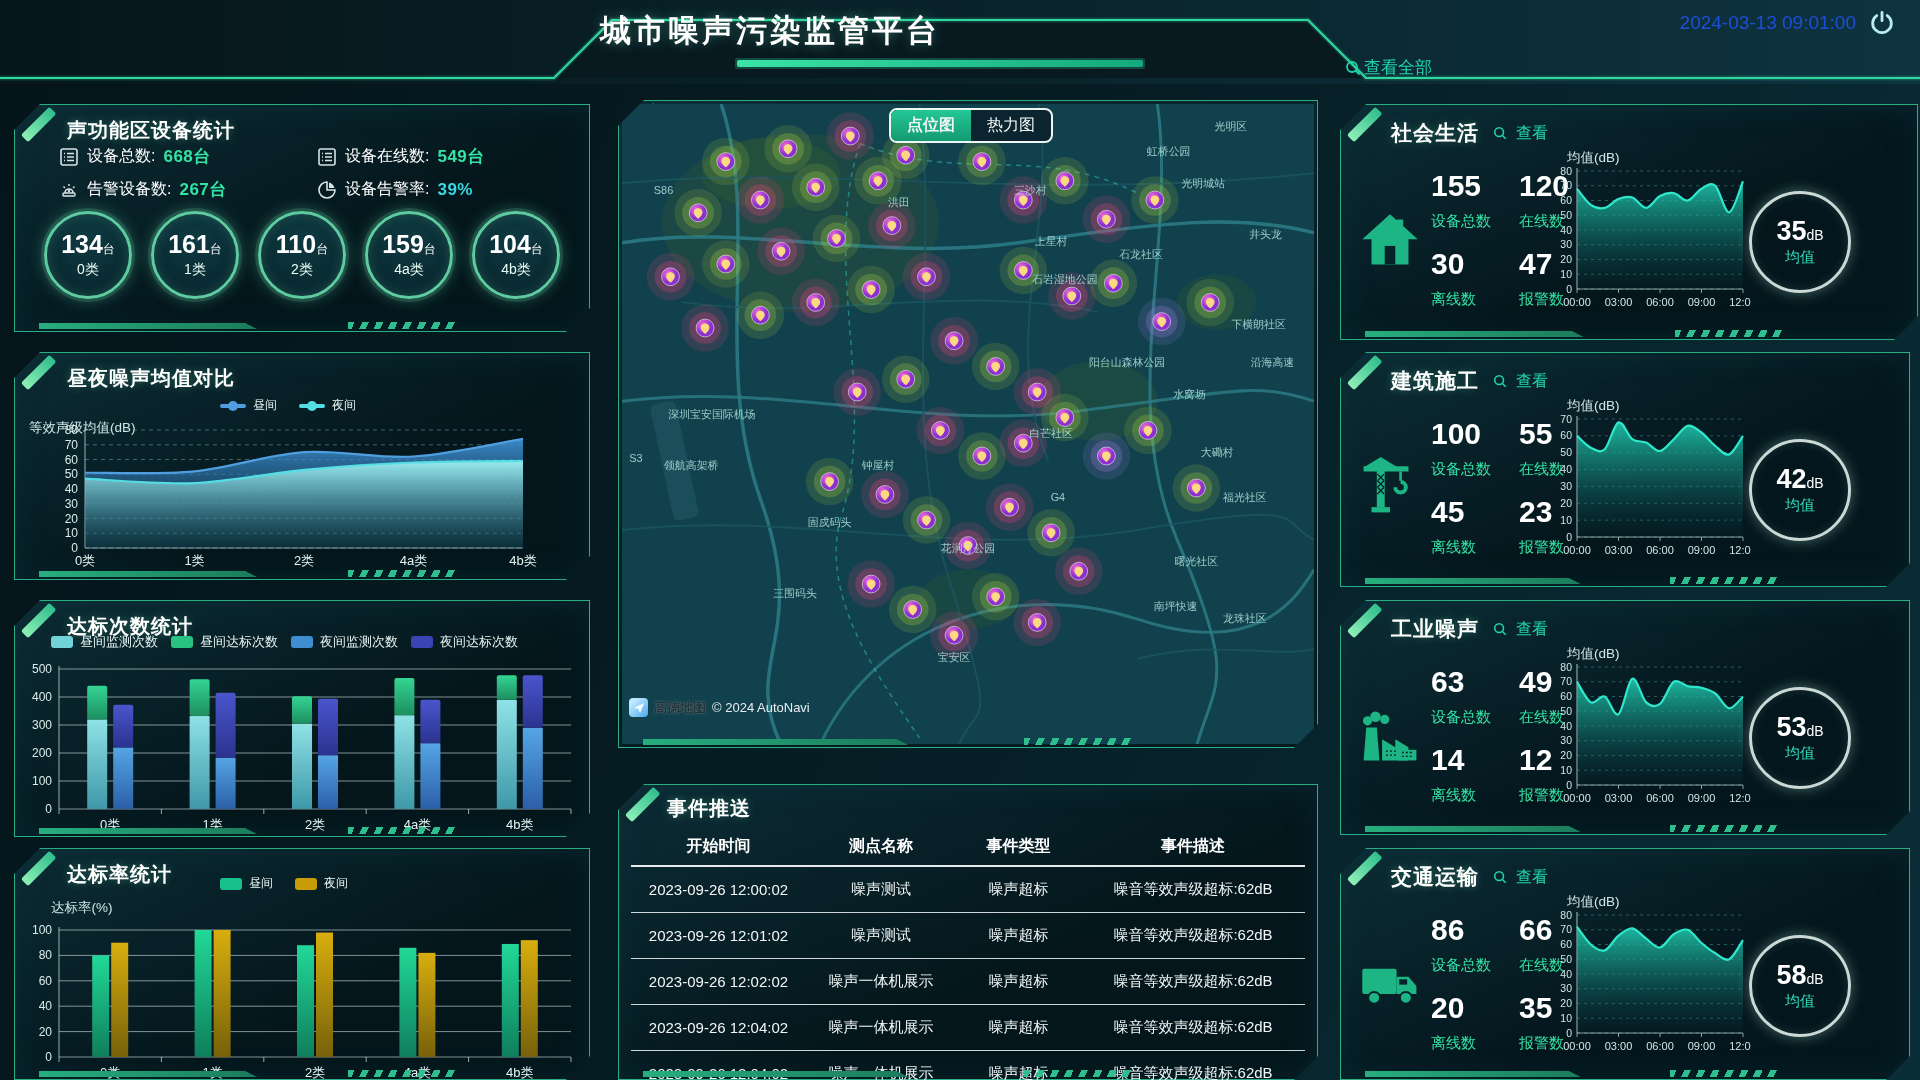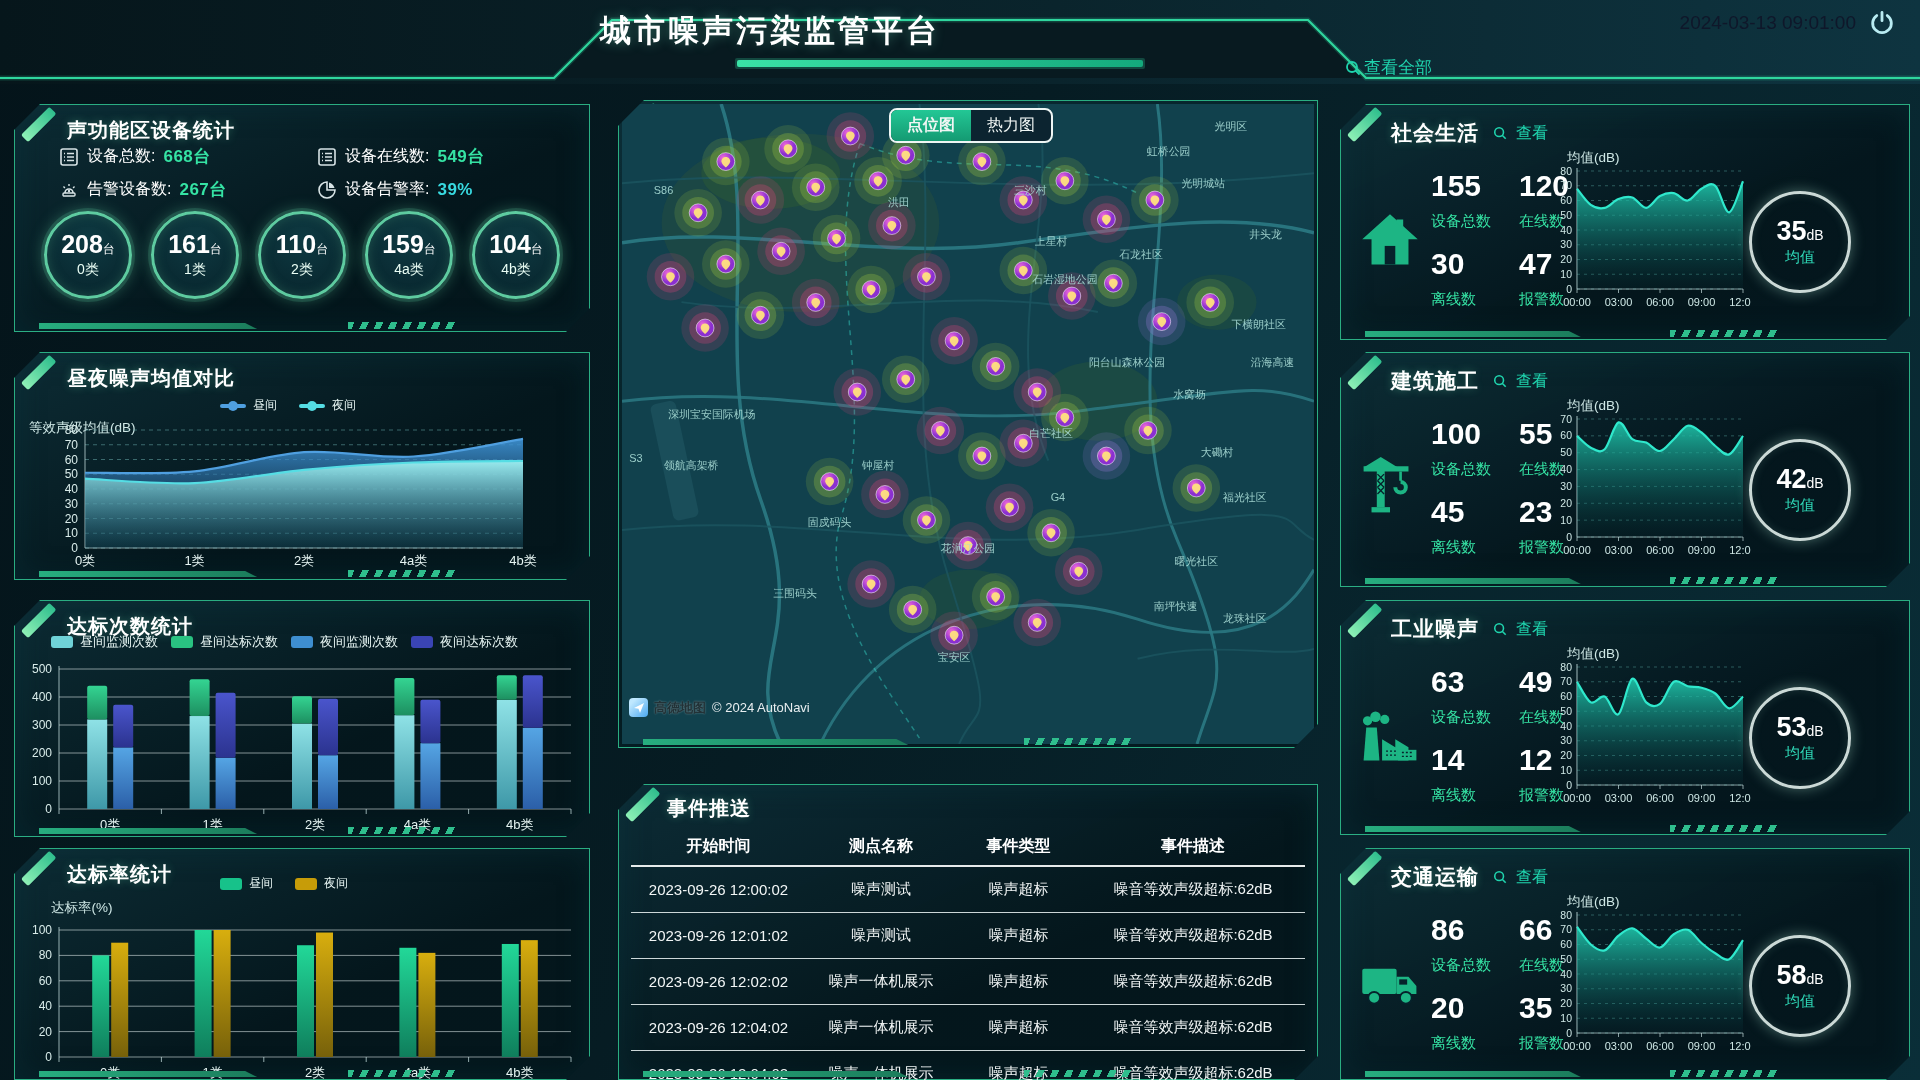--- a/index.html
+++ b/index.html
@@ -2,21 +2,21 @@
 <html><head>
 <meta charset="utf-8">
 <style>
   html,body{margin:0;padding:0;width:1920px;height:1080px;overflow:hidden;
     background:linear-gradient(115deg,#04141a 0%,#061c23 45%,#0a2e38 100%);
     font-family:"Liberation Sans","DejaVu Sans",sans-serif;color:#fff;}
   
   #header-svg{position:absolute;left:0;top:0;z-index:1;}
   #page-title{position:absolute;left:0;top:10px;width:1540px;text-align:center;
     font-size:31px;font-weight:bold;letter-spacing:3px;z-index:2;text-shadow:0 0 12px rgba(120,255,210,.35);}
-  #hdr-datetime{position:absolute;right:64px;top:12px;font-size:19px;color:#0f172a;z-index:2;}
+  #hdr-datetime{position:absolute;right:64px;top:12px;font-size:19px;color:#1d4ed8;z-index:2;}
   #power-btn{position:absolute;right:24px;top:9px;width:28px;height:28px;z-index:2;cursor:pointer;}
   #view-all{position:absolute;left:1345px;top:56px;font-size:17px;color:#1fd3ad;z-index:2;cursor:pointer;display:flex;align-items:center;gap:3px;}
   
   .panel{position:absolute;background:linear-gradient(155deg,rgba(13,45,54,.95),rgba(4,22,28,.97) 60%);
     border:1px solid rgba(47,190,141,.9);
     box-shadow:0 0 12px rgba(31,150,110,.28), inset 0 0 30px rgba(10,60,70,.35);
     clip-path:polygon(26px 0,100% 0,100% calc(100% - 24px),calc(100% - 24px) 100%,0 100%,0 26px);}
   .panel::before{content:"";position:absolute;left:6px;top:30px;width:40px;height:10px;border-radius:2px;
     background:linear-gradient(90deg,#8ef0b6,#2fbe8d);transform:rotate(-45deg);transform-origin:0 0;}
   .panel::after{content:"";position:absolute;left:24px;bottom:2px;height:6px;width:38%;
@@ -149,21 +149,21 @@
       <svg width="20" height="20" viewBox="0 0 20 20">
           <path d="M10 2 a8 8 0 1 0 8 8 h-8 Z" fill="none" stroke="#d8e4e6" stroke-width="1.6"></path>
           <path d="M12 2.5 a8 8 0 0 1 5.5 5.5 L12 8 Z" fill="#d8e4e6"></path>
         </svg>
       <span>设备告警率:</span>
       <span class="val" style="color: rgb(56, 217, 224);">39%</span>
     </div>
   </div>
   <div class="circle-row">
     <div class="stat-circle">
-        <div><span class="cv">208</span><span class="cu">台</span></div>
+        <div><span class="cv">134</span><span class="cu">台</span></div>
         <div class="cc">0类</div>
       </div>
     <div class="stat-circle">
         <div><span class="cv">161</span><span class="cu">台</span></div>
         <div class="cc">1类</div>
       </div>
     <div class="stat-circle">
         <div><span class="cv">110</span><span class="cu">台</span></div>
         <div class="cc">2类</div>
       </div>
@@ -832,21 +832,21 @@
           <td>噪声一体机展示</td>
           <td>噪声超标</td>
           <td>噪音等效声级超标:62dB</td>
         </tr>
     </tbody>
   </table>
 <span class="decor-hatch"></span>
     <span class="decor-corner"></span>
   </div>
 
-<div class="panel rpanel" style="left:1340px;top:104px;width:568px;height:234px;">
+<div class="panel rpanel" style="left:1340px;top:104px;width:568px;height:234px;padding-left:8px;">
   <div class="rtitle-row">
       <span class="rtitle">社会生活</span>
     <span class="view-link">
         <svg width="14" height="14" viewBox="0 0 16 16">
           <circle cx="7" cy="7" r="5" fill="none" stroke="#1fd3ad" stroke-width="1.8"></circle>
           <path d="M10.5 10.5 L14.5 14.5" stroke="#1fd3ad" stroke-width="1.8"></path>
         </svg>
         <span>查看</span>
       </span>
     </div>

